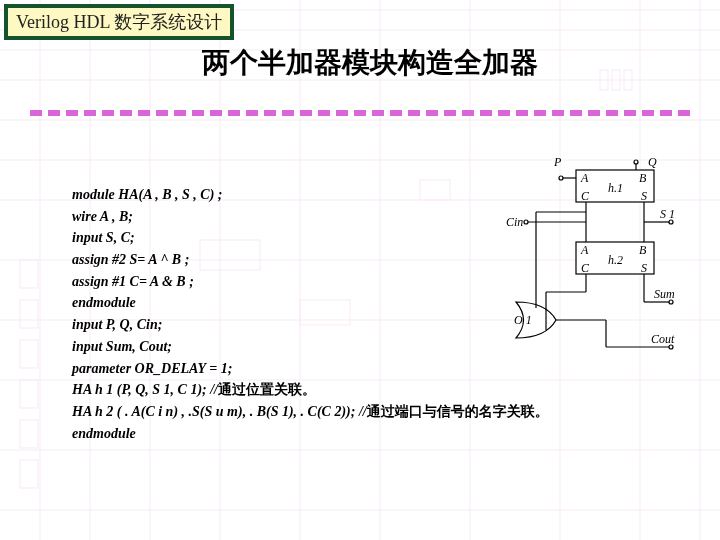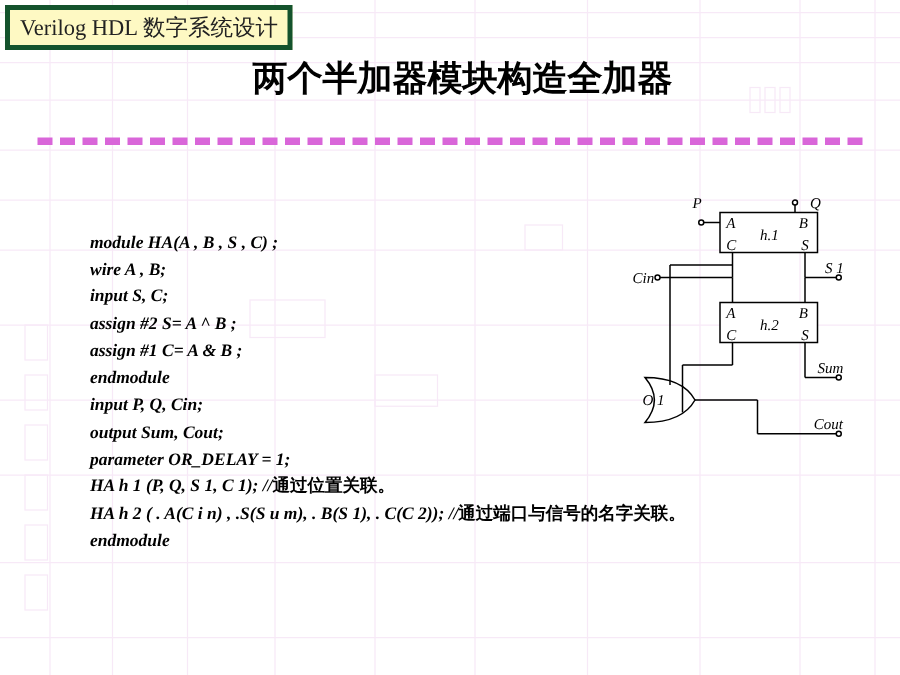--- a/index.html
+++ b/index.html
@@ -115,21 +115,21 @@
 <div class="dash-line"></div>
 
 <div class="code-block">
   <div class="code-line">module HA(A , B , S , C) ;</div>
   <div class="code-line">wire A , B;</div>
   <div class="code-line">input S, C;</div>
   <div class="code-line">assign #2 S= A ^ B ;</div>
   <div class="code-line">assign #1 C= A &amp; B ;</div>
   <div class="code-line">endmodule</div>
   <div class="code-line">input P, Q, Cin;</div>
-  <div class="code-line">output Sum, Cout;</div>
+  <div class="code-line">input Sum, Cout;</div>
   <div class="code-line">parameter OR_DELAY = 1;</div>
   <div class="code-line">
     <span>HA h 1 (P, Q, S 1, C 1); //</span><span class="comment-cn">通过位置关联。</span>
   </div>
   <div class="code-line">
     <span>HA h 2 ( . A(C i n) , .S(S u m), . B(S 1), . C(C 2)); //</span><span class="comment-cn">通过端口与信号的名字关联。</span>
   </div>
   <div class="code-line">endmodule</div>
 </div>
 

